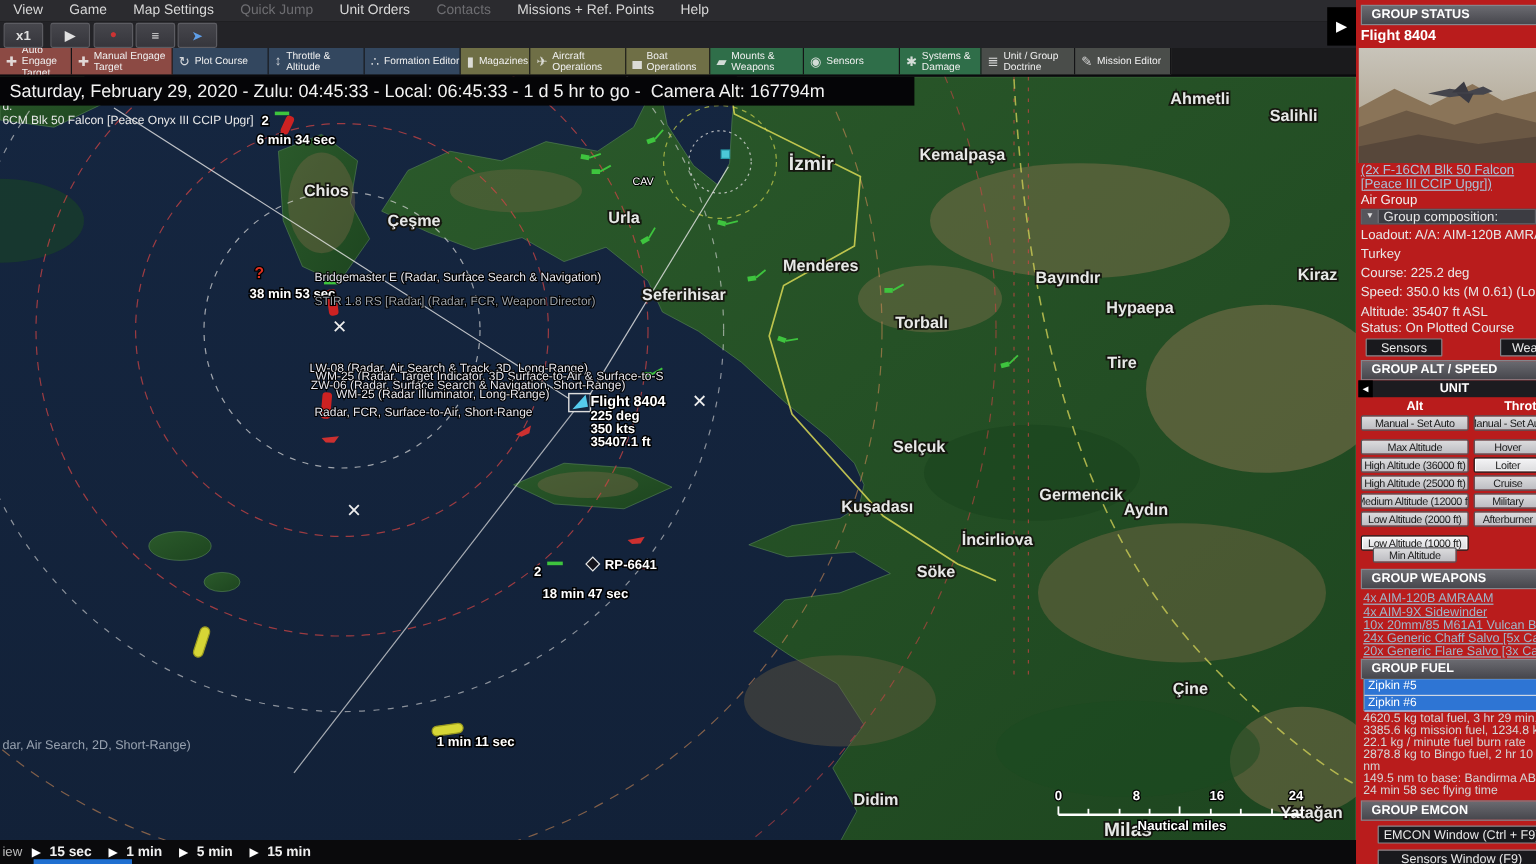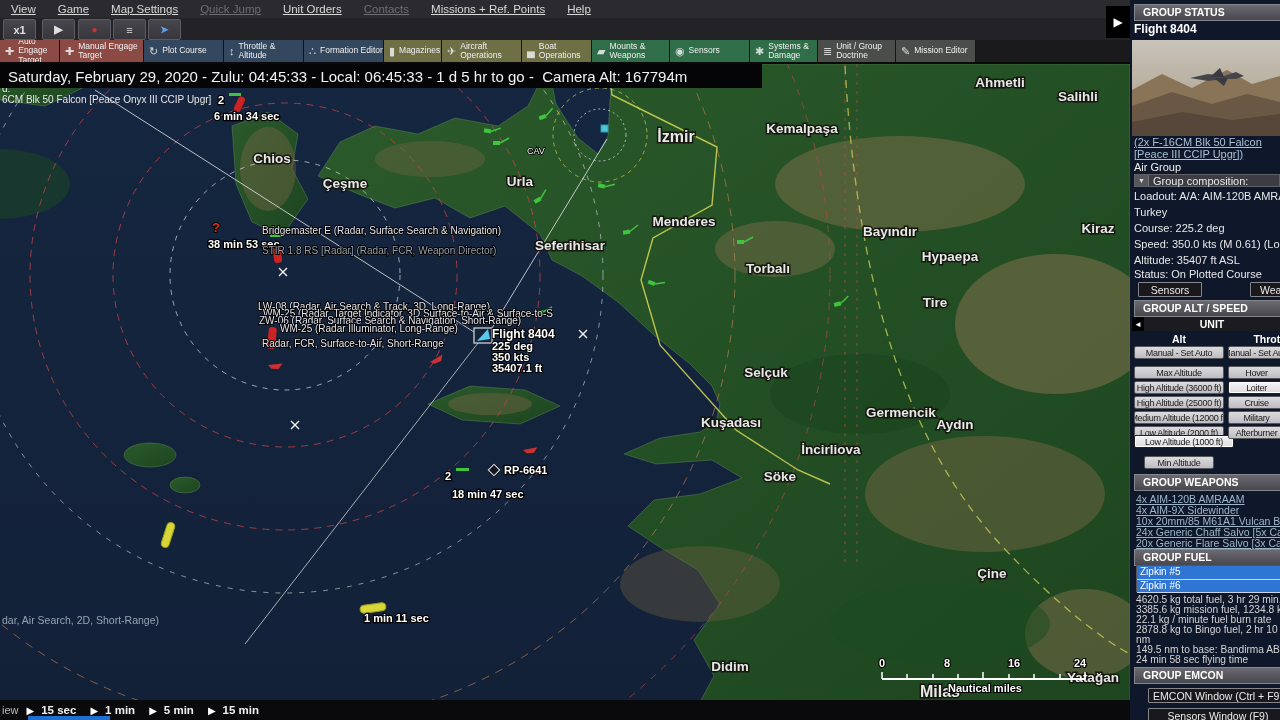--- a/index.html
+++ b/index.html
@@ -1,21 +1,21 @@
 <!DOCTYPE html>
 <html><head>
 <meta charset="utf-8">
 <style>
   html,body{margin:0;padding:0;background:#000;width:1280px;height:720px;overflow:hidden;
     font-family:"Liberation Sans",sans-serif;}
   #stage{position:absolute;top:0;left:0;width:1280px;height:720px;background:#0a0a0c;}
   
   .menubar{position:absolute;top:0;left:0;width:1130px;height:18px;background:#2b2b2f;
     display:flex;align-items:center;color:#d8d8d8;font-size:11.5px;z-index:30;}
-  .menubar .mi{padding:0 11px;cursor:default;white-space:nowrap;text-decoration:underline;}
+  .menubar .mi{padding:0 11px;cursor:default;white-space:nowrap;}
   .menubar .mi.disabled{color:#6e6e72;}
   .row2{position:absolute;top:18px;left:0;width:1188px;height:22px;background:#232327;z-index:30;}
   .tbtn{position:absolute;top:1px;width:31px;height:19px;background:linear-gradient(#46464c,#36363c);
     border:1px solid #5c5c62;border-radius:2px;color:#e0e0e0;font-size:11px;font-weight:bold;
     display:flex;align-items:center;justify-content:center;}
   .tbtn .red{color:#cc3333;font-size:10px;}
   .tbtn .blue{color:#5f9fe8;font-size:10px;}
   .sidetoggle{position:absolute;top:6px;left:1106px;width:24px;height:32px;background:#000;
     color:#fff;display:flex;align-items:center;justify-content:center;font-size:12px;z-index:31;}
   .toolbar{position:absolute;top:40px;left:0;width:1130px;height:22px;background:#1a1a1c;
@@ -52,21 +52,21 @@
   .upbtn{position:absolute;left:399px;top:2px;width:16px;height:16px;border:1px solid #999;
     background:#3a3a40;color:#eee;font-size:11px;display:flex;align-items:center;justify-content:center;}
   .botbar{position:absolute;top:700px;left:0;width:1130px;height:20px;background:#0a0a0c;
     display:flex;align-items:center;color:#f0f0f0;z-index:25;}
   .botbar .vw{color:#bbb;font-size:11px;margin:0 8px 0 2px;}
   .botbar .sp{display:flex;align-items:center;gap:7px;margin-right:14px;}
   .botbar .tri{font-size:10px;color:#fff;}
   .botbar .sl{font-size:11.5px;font-weight:bold;}
   .bluestrip{position:absolute;top:716px;left:28px;width:82px;height:4px;background:#1f6fd0;z-index:26;}
   
-  #sidebar{position:absolute;top:0;left:1130px;width:150px;height:720px;background:#0f172a;
+  #sidebar{position:absolute;top:0;left:1130px;width:150px;height:720px;background:#b91c1c;
     overflow:hidden;z-index:40;color:#e8e8e8;font-size:11px;}
   .shead{position:absolute;left:4px;width:146px;height:13px;
     background:linear-gradient(#6a6a70,#47474d);border:1px solid #85858c;color:#fff;
     font-size:10.5px;font-weight:bold;padding:1px 0 1px 8px;white-space:nowrap;}
   .sline1{position:absolute;left:4px;white-space:nowrap;}
   .photo{position:absolute;left:2px;top:40px;width:148px;height:96px;overflow:hidden;}
   .aclink{position:absolute;left:4px;top:137px;width:146px;color:#a9c0d6;text-decoration:underline;
     line-height:11.5px;}
   .compbar{position:absolute;left:4px;top:174px;width:146px;height:13px;background:#3c3c42;
     border:1px solid #606066;display:flex;align-items:center;gap:4px;box-sizing:border-box;}
@@ -466,21 +466,21 @@
     </div>
     <div class="colh" style="left:4px;top:333px;width:90px">Alt</div>
     <div class="colh" style="left:98px;top:333px;width:90px">Throttle</div>
 
     <div class="abtn" style="left:4px;top:346px;width:90px">Manual - Set Auto</div>
     <div class="abtn" style="left:4px;top:366px;width:90px">Max Altitude</div>
     <div class="abtn" style="left:4px;top:381px;width:90px">High Altitude (36000 ft)</div>
     <div class="abtn" style="left:4px;top:396px;width:90px">High Altitude (25000 ft)</div>
     <div class="abtn" style="left:4px;top:411px;width:90px">Medium Altitude (12000 ft)</div>
     <div class="abtn" style="left:4px;top:426px;width:90px">Low Altitude (2000 ft)</div>
-    <div class="abtn active" style="left:4px;top:435px;width:100px">Low Altitude (1000 ft)</div>
+    <div class="abtn active" style="left:4px;top:446px;width:90px">Low Altitude (1000 ft)</div>
     <div class="abtn" style="left:14px;top:456px;width:70px">Min Altitude</div>
 
     <div class="abtn" style="left:98px;top:346px;width:57px">Manual - Set Auto</div>
     <div class="abtn" style="left:98px;top:366px;width:57px">Hover</div>
     <div class="abtn active" style="left:98px;top:381px;width:57px">Loiter</div>
     <div class="abtn" style="left:98px;top:396px;width:57px">Cruise</div>
     <div class="abtn" style="left:98px;top:411px;width:57px">Military</div>
     <div class="abtn" style="left:98px;top:426px;width:57px">Afterburner</div>
 
     <div class="shead" style="top:474px">GROUP WEAPONS</div>

